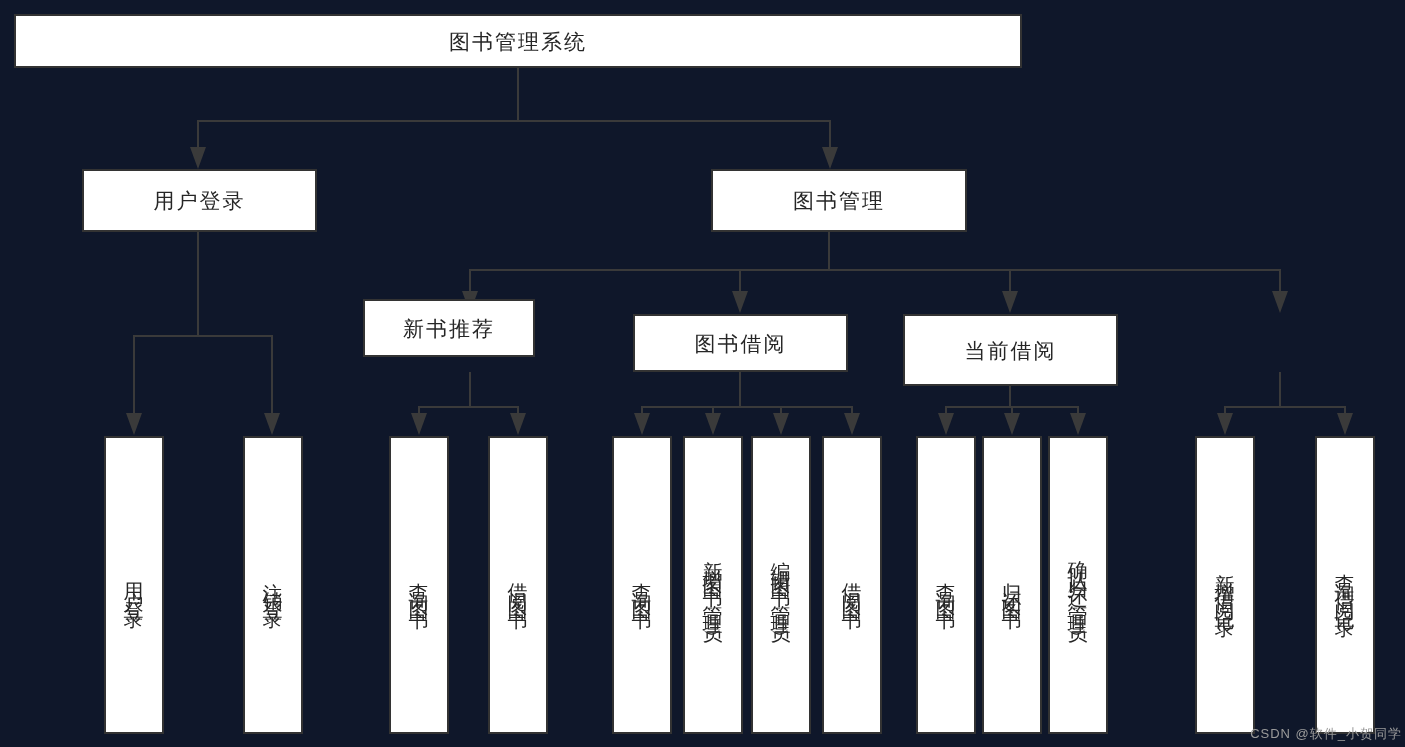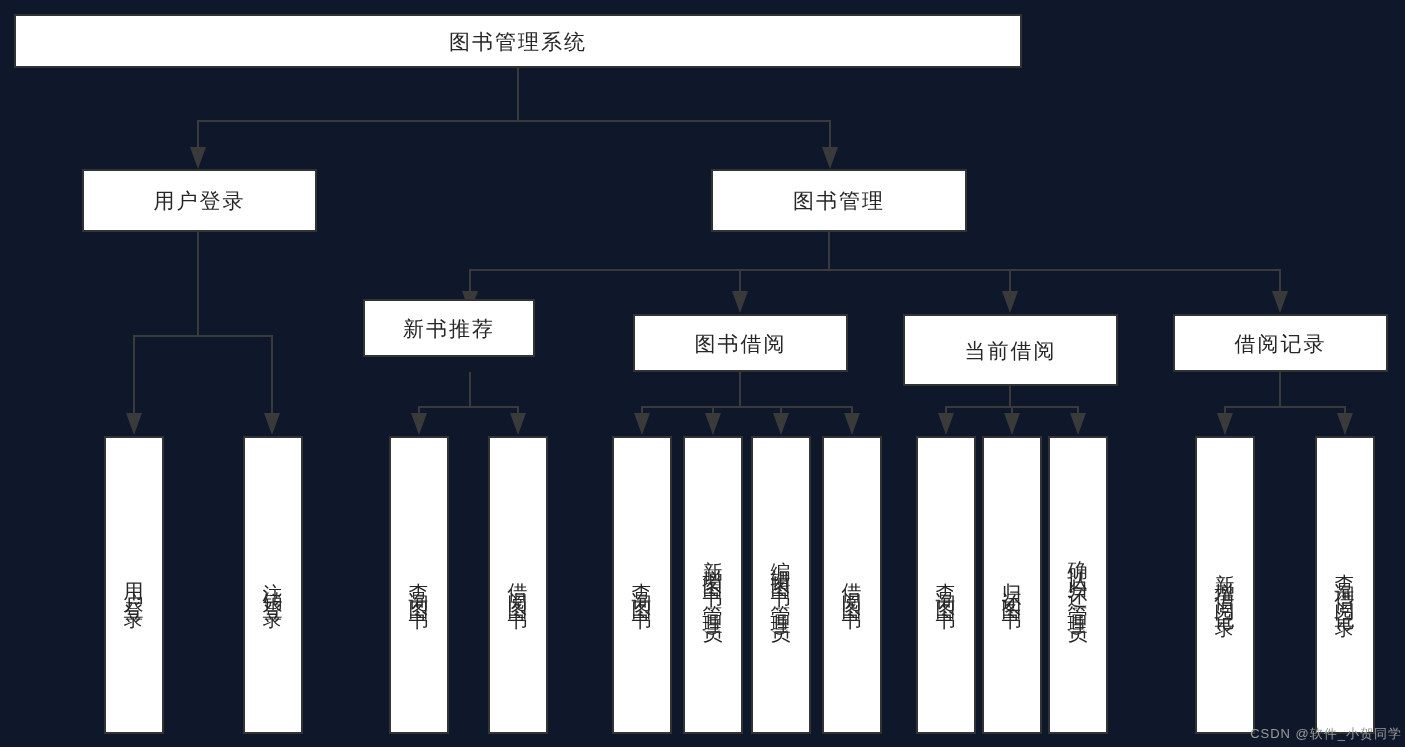--- a/index.html
+++ b/index.html
@@ -113,21 +113,20 @@
   </svg>
 
   <div class="box h" style="left:14px;top:14px;width:1008px;height:54px">图书管理系统</div>
 
   <div class="box h" style="left:82px;top:169px;width:235px;height:63px">用户登录</div>
   <div class="box h" style="left:711px;top:169px;width:256px;height:63px">图书管理</div>
 
   <div class="box h" style="left:363px;top:299px;width:172px;height:58px">新书推荐</div>
   <div class="box h" style="left:633px;top:314px;width:215px;height:58px">图书借阅</div>
   <div class="box h" style="left:903px;top:314px;width:215px;height:72px">当前借阅</div>
-  <div class="box h" style="left:1173px;top:314px;width:215px;height:58px">借阅记录</div>
 
   <div class="box v" style="left:104px;top:436px;width:60px;height:298px">用户登录</div>
   <div class="box v" style="left:243px;top:436px;width:60px;height:298px">注销登录</div>
 
   <div class="box v" style="left:389px;top:436px;width:60px;height:298px">查询图书</div>
   <div class="box v" style="left:488px;top:436px;width:60px;height:298px">借阅图书</div>
 
   <div class="box v" style="left:612px;top:436px;width:60px;height:298px">查询图书</div>
   <div class="box v" style="left:683px;top:436px;width:60px;height:298px">新增图书（管理员）</div>
   <div class="box v" style="left:751px;top:436px;width:60px;height:298px">编辑图书（管理员）</div>

